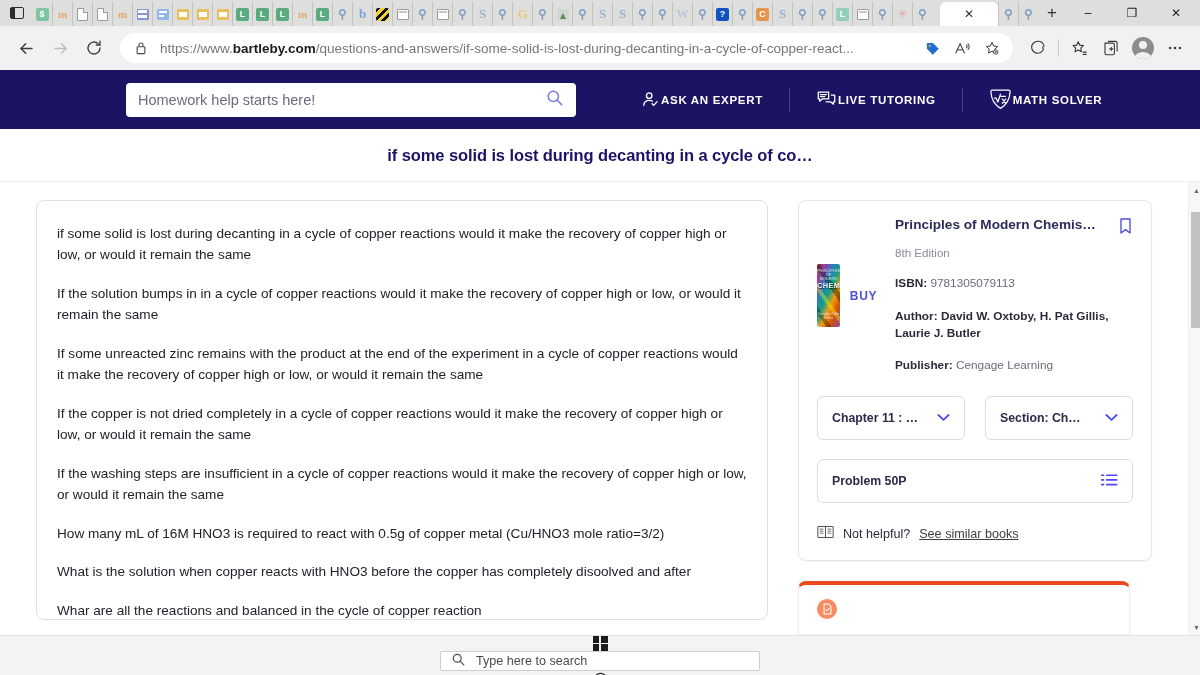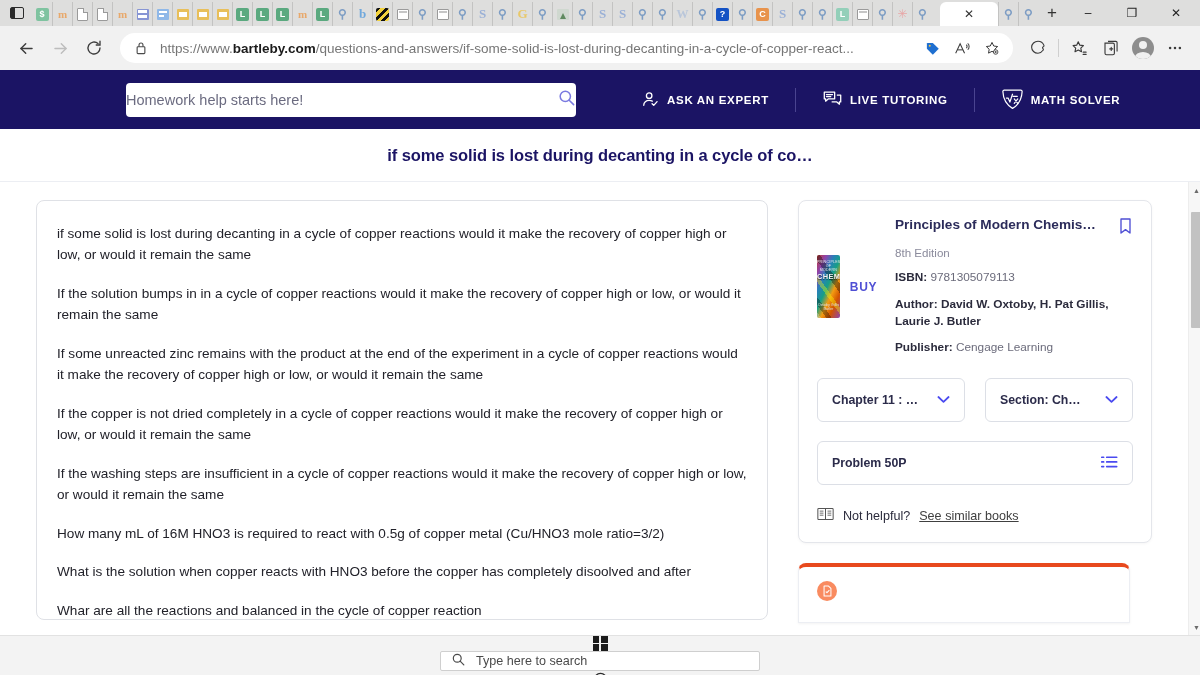--- a/index.html
+++ b/index.html
@@ -95,29 +95,29 @@
   .avatar-circle::after{content:"";position:absolute;left:50%;bottom:-4px;transform:translateX(-50%);width:16px;height:11px;border-radius:50% 50% 0 0;background:#f1f1f1;}
 
   
   .page { flex:1; position:relative; background:#fff; overflow:hidden; display:flex; flex-direction:column;}
 
   .site-header {
     height:59px; background:#1b1464; display:flex; align-items:center; flex:0 0 auto;
   }
   .searchwrap {
     margin-left:126px; width:450px; height:34px; background:#fff; border-radius:4px;
-    display:flex; align-items:center; padding:0 0;
+    display:flex; align-items:center; padding:0 12px;
   }
   .searchwrap input {
     flex:1; border:none; outline:none; font-size:14.5px; color:#3b3b4f;
     font-family:"Liberation Sans", sans-serif; background:transparent;
   }
   .searchwrap input::placeholder { color:#6b6b80; }
   .hdr-actions { display:flex; align-items:center; margin-left:64px; }
-  .hdr-item { display:flex;align-items:center;gap:7px;color:#fff;font-size:11.5px;font-weight:bold;letter-spacing:.7px; }
+  .hdr-item { display:flex;align-items:center;gap:1px;color:#fff;font-size:11.5px;font-weight:bold;letter-spacing:.7px; }
   .hdr-div { width:1px;height:24px;background:#4a4490;margin:0 26px; }
 
   .title-bar {
     height:53px; background:#fff; display:flex; align-items:center; justify-content:center;
     border-bottom:1px solid #eceef3; flex:0 0 auto;
   }
   .title-bar h1 {
     font-size:16.5px; color:#1b1464; font-weight:bold; letter-spacing:-.1px;
   }
 
@@ -154,21 +154,21 @@
   }
   .thumb-top{position:absolute;left:0;right:0;top:5px;text-align:center;font-size:3.6px;color:#e8e8e8;z-index:2;letter-spacing:.2px;}
   .thumb-bot{position:absolute;left:0;right:0;bottom:7px;text-align:center;font-size:3.8px;color:#ddd;z-index:2;}
   .buy { color:#4f4fd4; font-size:12px; font-weight:600; letter-spacing:.6px; }
 
   .bookinfo { flex:1; min-width:0; }
   .booktitle-row{display:flex;align-items:flex-start;gap:20px;}
   .booktitle { font-size:13.6px; color:#2b2b5a; font-weight:bold; line-height:1.25; flex:1; }
   .bm { flex:0 0 auto; }
   .edition { font-size:11.6px;color:#8b8b9c;margin-top:7px;}
-  .meta { font-size:11.8px;color:#5c5c6b;margin-top:10px;line-height:1.42;}
+  .meta { font-size:11.8px;color:#5c5c6b;margin-top:16px;line-height:1.42;}
   .meta b{color:#2b2b3c;}
   .meta .val{color:#6b6b7b;}
   .meta.author, .meta.author b, .meta.author span { color:#2b2b3c; font-weight:bold; }
 
   .selrow { display:flex; gap:20px; margin-top:22px; }
   .selbox {
     flex:1; height:44px; border:1px solid #dcdfe6; border-radius:6px; display:flex;
     align-items:center; justify-content:space-between; padding:4px 14px;
     font-size:12.3px; color:#2b2b4a; font-weight:600;
   }

